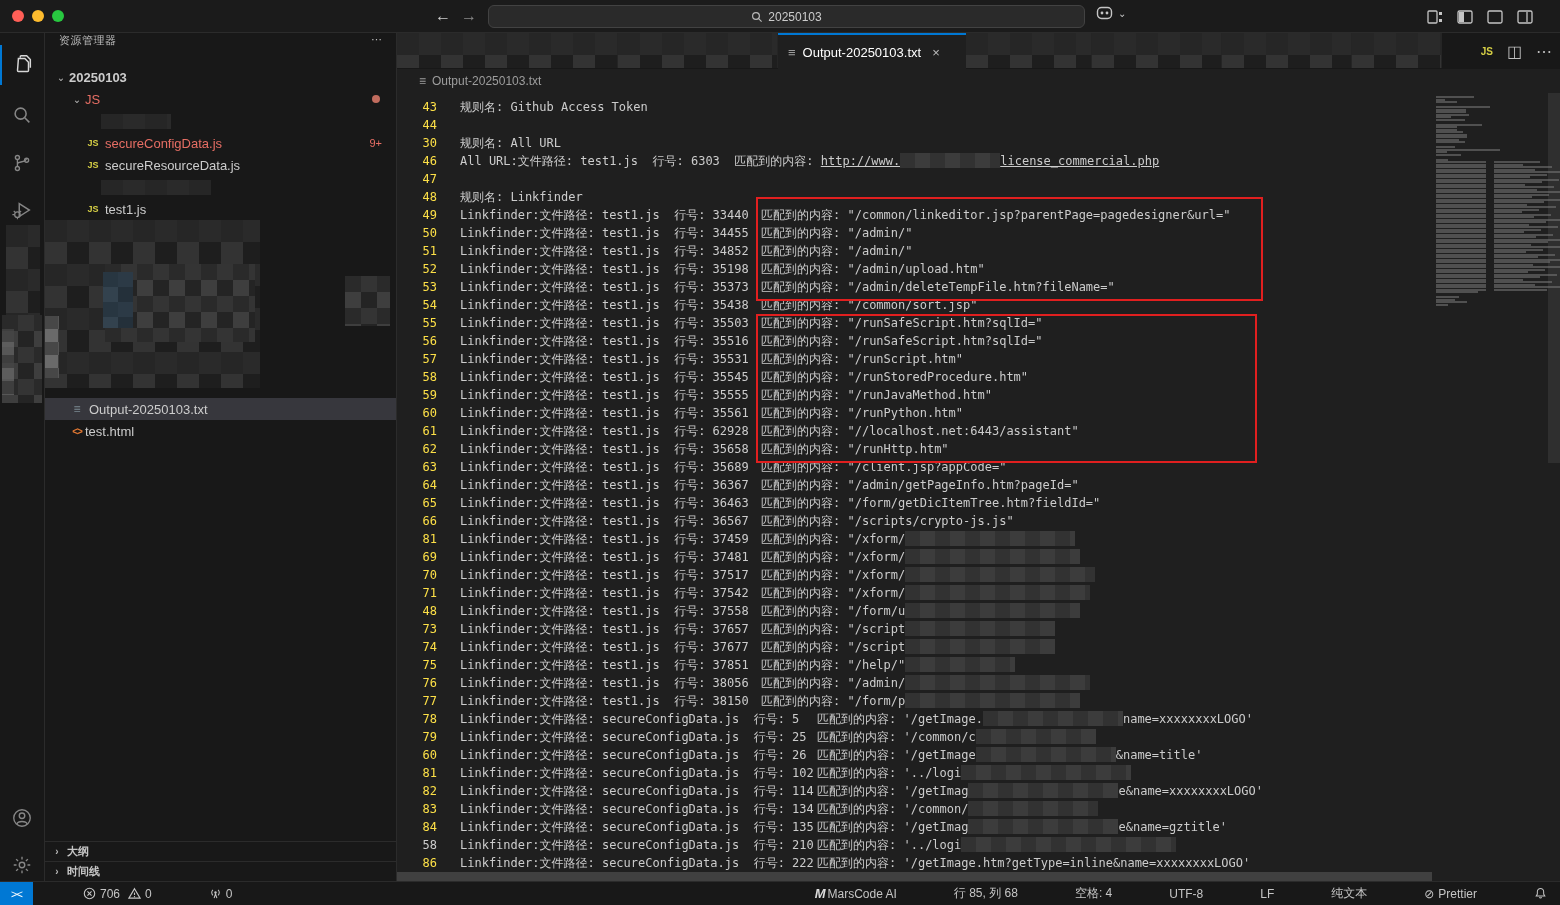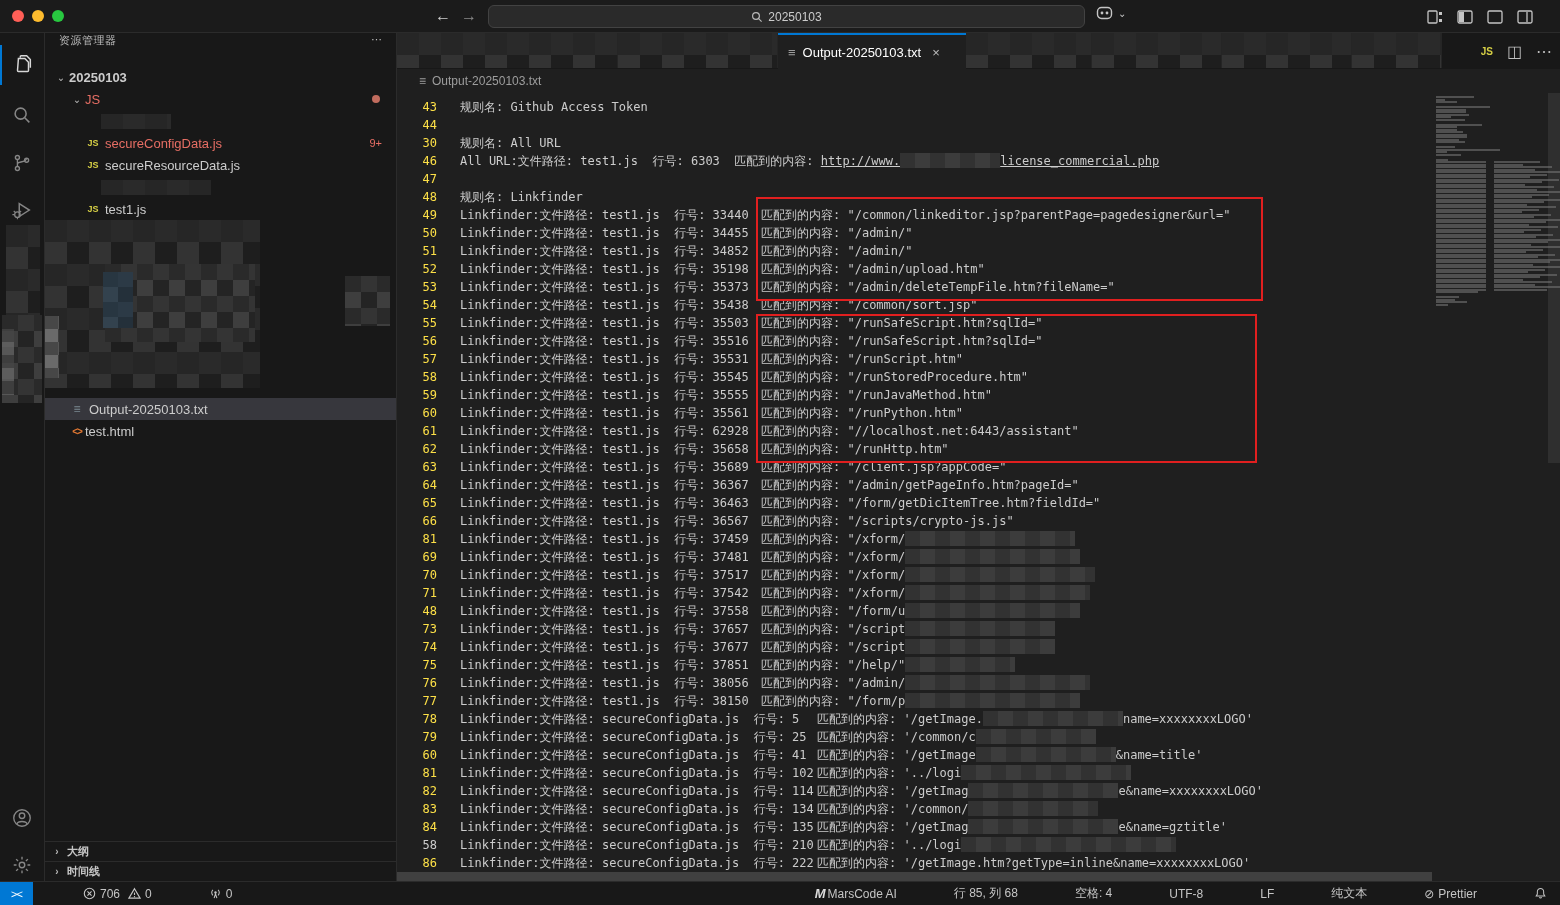--- a/index.html
+++ b/index.html
@@ -313,21 +313,21 @@
           <div class="line"><span class="ln">70</span><span class="lt"><span>Linkfinder:文件路径: test1.js  行号: 37517</span><span class="mg abs" style="left: 301px;"><span>匹配到的内容: </span><span>"/xform/</span><span class="blur" style="width: 190px;"></span></span></span></div>
           <div class="line"><span class="ln">71</span><span class="lt"><span>Linkfinder:文件路径: test1.js  行号: 37542</span><span class="mg abs" style="left: 301px;"><span>匹配到的内容: </span><span>"/xform/</span><span class="blur" style="width: 185px;"></span></span></span></div>
           <div class="line"><span class="ln">48</span><span class="lt"><span>Linkfinder:文件路径: test1.js  行号: 37558</span><span class="mg abs" style="left: 301px;"><span>匹配到的内容: </span><span>"/form/u</span><span class="blur" style="width: 175px;"></span></span></span></div>
           <div class="line"><span class="ln">73</span><span class="lt"><span>Linkfinder:文件路径: test1.js  行号: 37657</span><span class="mg abs" style="left: 301px;"><span>匹配到的内容: </span><span>"/script</span><span class="blur" style="width: 150px;"></span></span></span></div>
           <div class="line"><span class="ln">74</span><span class="lt"><span>Linkfinder:文件路径: test1.js  行号: 37677</span><span class="mg abs" style="left: 301px;"><span>匹配到的内容: </span><span>"/script</span><span class="blur" style="width: 150px;"></span></span></span></div>
           <div class="line"><span class="ln">75</span><span class="lt"><span>Linkfinder:文件路径: test1.js  行号: 37851</span><span class="mg abs" style="left: 301px;"><span>匹配到的内容: </span><span>"/help/"</span><span class="blur" style="width: 110px;"></span></span></span></div>
           <div class="line"><span class="ln">76</span><span class="lt"><span>Linkfinder:文件路径: test1.js  行号: 38056</span><span class="mg abs" style="left: 301px;"><span>匹配到的内容: </span><span>"/admin/</span><span class="blur" style="width: 185px;"></span></span></span></div>
           <div class="line"><span class="ln">77</span><span class="lt"><span>Linkfinder:文件路径: test1.js  行号: 38150</span><span class="mg abs" style="left: 301px;"><span>匹配到的内容: </span><span>"/form/p</span><span class="blur" style="width: 175px;"></span></span></span></div>
           <div class="line"><span class="ln">78</span><span class="lt"><span>Linkfinder:文件路径: secureConfigData.js  行号: 5</span><span class="mg abs" style="left: 357px; text-align: right;"><span>匹配到的内容: </span><span>'/getImage.</span><span class="blur" style="width: 140px;"></span><span>name=xxxxxxxxLOGO'</span></span></span></div>
           <div class="line"><span class="ln">79</span><span class="lt"><span>Linkfinder:文件路径: secureConfigData.js  行号: 25</span><span class="mg abs" style="left: 357px;"><span>匹配到的内容: </span><span>'/common/c</span><span class="blur" style="width: 120px;"></span></span></span></div>
-          <div class="line"><span class="ln">60</span><span class="lt"><span>Linkfinder:文件路径: secureConfigData.js  行号: 41</span><span class="mg abs" style="left: 357px;"><span>匹配到的内容: </span><span>'/getImage</span><span class="blur" style="width: 140px;"></span><span>&amp;name=title'</span></span></span></div>
+          <div class="line"><span class="ln">60</span><span class="lt"><span>Linkfinder:文件路径: secureConfigData.js  行号: 26</span><span class="mg abs" style="left: 357px;"><span>匹配到的内容: </span><span>'/getImage</span><span class="blur" style="width: 140px;"></span><span>&amp;name=title'</span></span></span></div>
           <div class="line"><span class="ln">81</span><span class="lt"><span>Linkfinder:文件路径: secureConfigData.js  行号: 102</span><span class="mg abs" style="left: 357px;"><span>匹配到的内容: </span><span>'../logi</span><span class="blur" style="width: 170px;"></span></span></span></div>
           <div class="line"><span class="ln">82</span><span class="lt"><span>Linkfinder:文件路径: secureConfigData.js  行号: 114</span><span class="mg abs" style="left: 357px;"><span>匹配到的内容: </span><span>'/getImag</span><span class="blur" style="width: 150px;"></span><span>e&amp;name=xxxxxxxxLOGO'</span></span></span></div>
           <div class="line"><span class="ln">83</span><span class="lt"><span>Linkfinder:文件路径: secureConfigData.js  行号: 134</span><span class="mg abs" style="left: 357px;"><span>匹配到的内容: </span><span>'/common/</span><span class="blur" style="width: 130px;"></span></span></span></div>
           <div class="line"><span class="ln">84</span><span class="lt"><span>Linkfinder:文件路径: secureConfigData.js  行号: 135</span><span class="mg abs" style="left: 357px;"><span>匹配到的内容: </span><span>'/getImag</span><span class="blur" style="width: 150px;"></span><span>e&amp;name=gztitle'</span></span></span></div>
           <div class="line cur"><span class="ln">58</span><span class="lt"><span>Linkfinder:文件路径: secureConfigData.js  行号: 210</span><span class="mg abs" style="left: 357px;"><span>匹配到的内容: </span><span>'../logi</span><span class="blur" style="width: 215px;"></span></span></span></div>
           <div class="line"><span class="ln">86</span><span class="lt"><span>Linkfinder:文件路径: secureConfigData.js  行号: 222</span><span class="mg abs" style="left: 357px;"><span>匹配到的内容: </span><span>'/getImage.htm?getType=inline&amp;name=xxxxxxxxLOGO'</span></span></span></div>
         </div>
       <div class="redbox" id="redbox1"></div>
       <div class="redbox" id="redbox2"></div>
       <div id="hscroll"></div>

